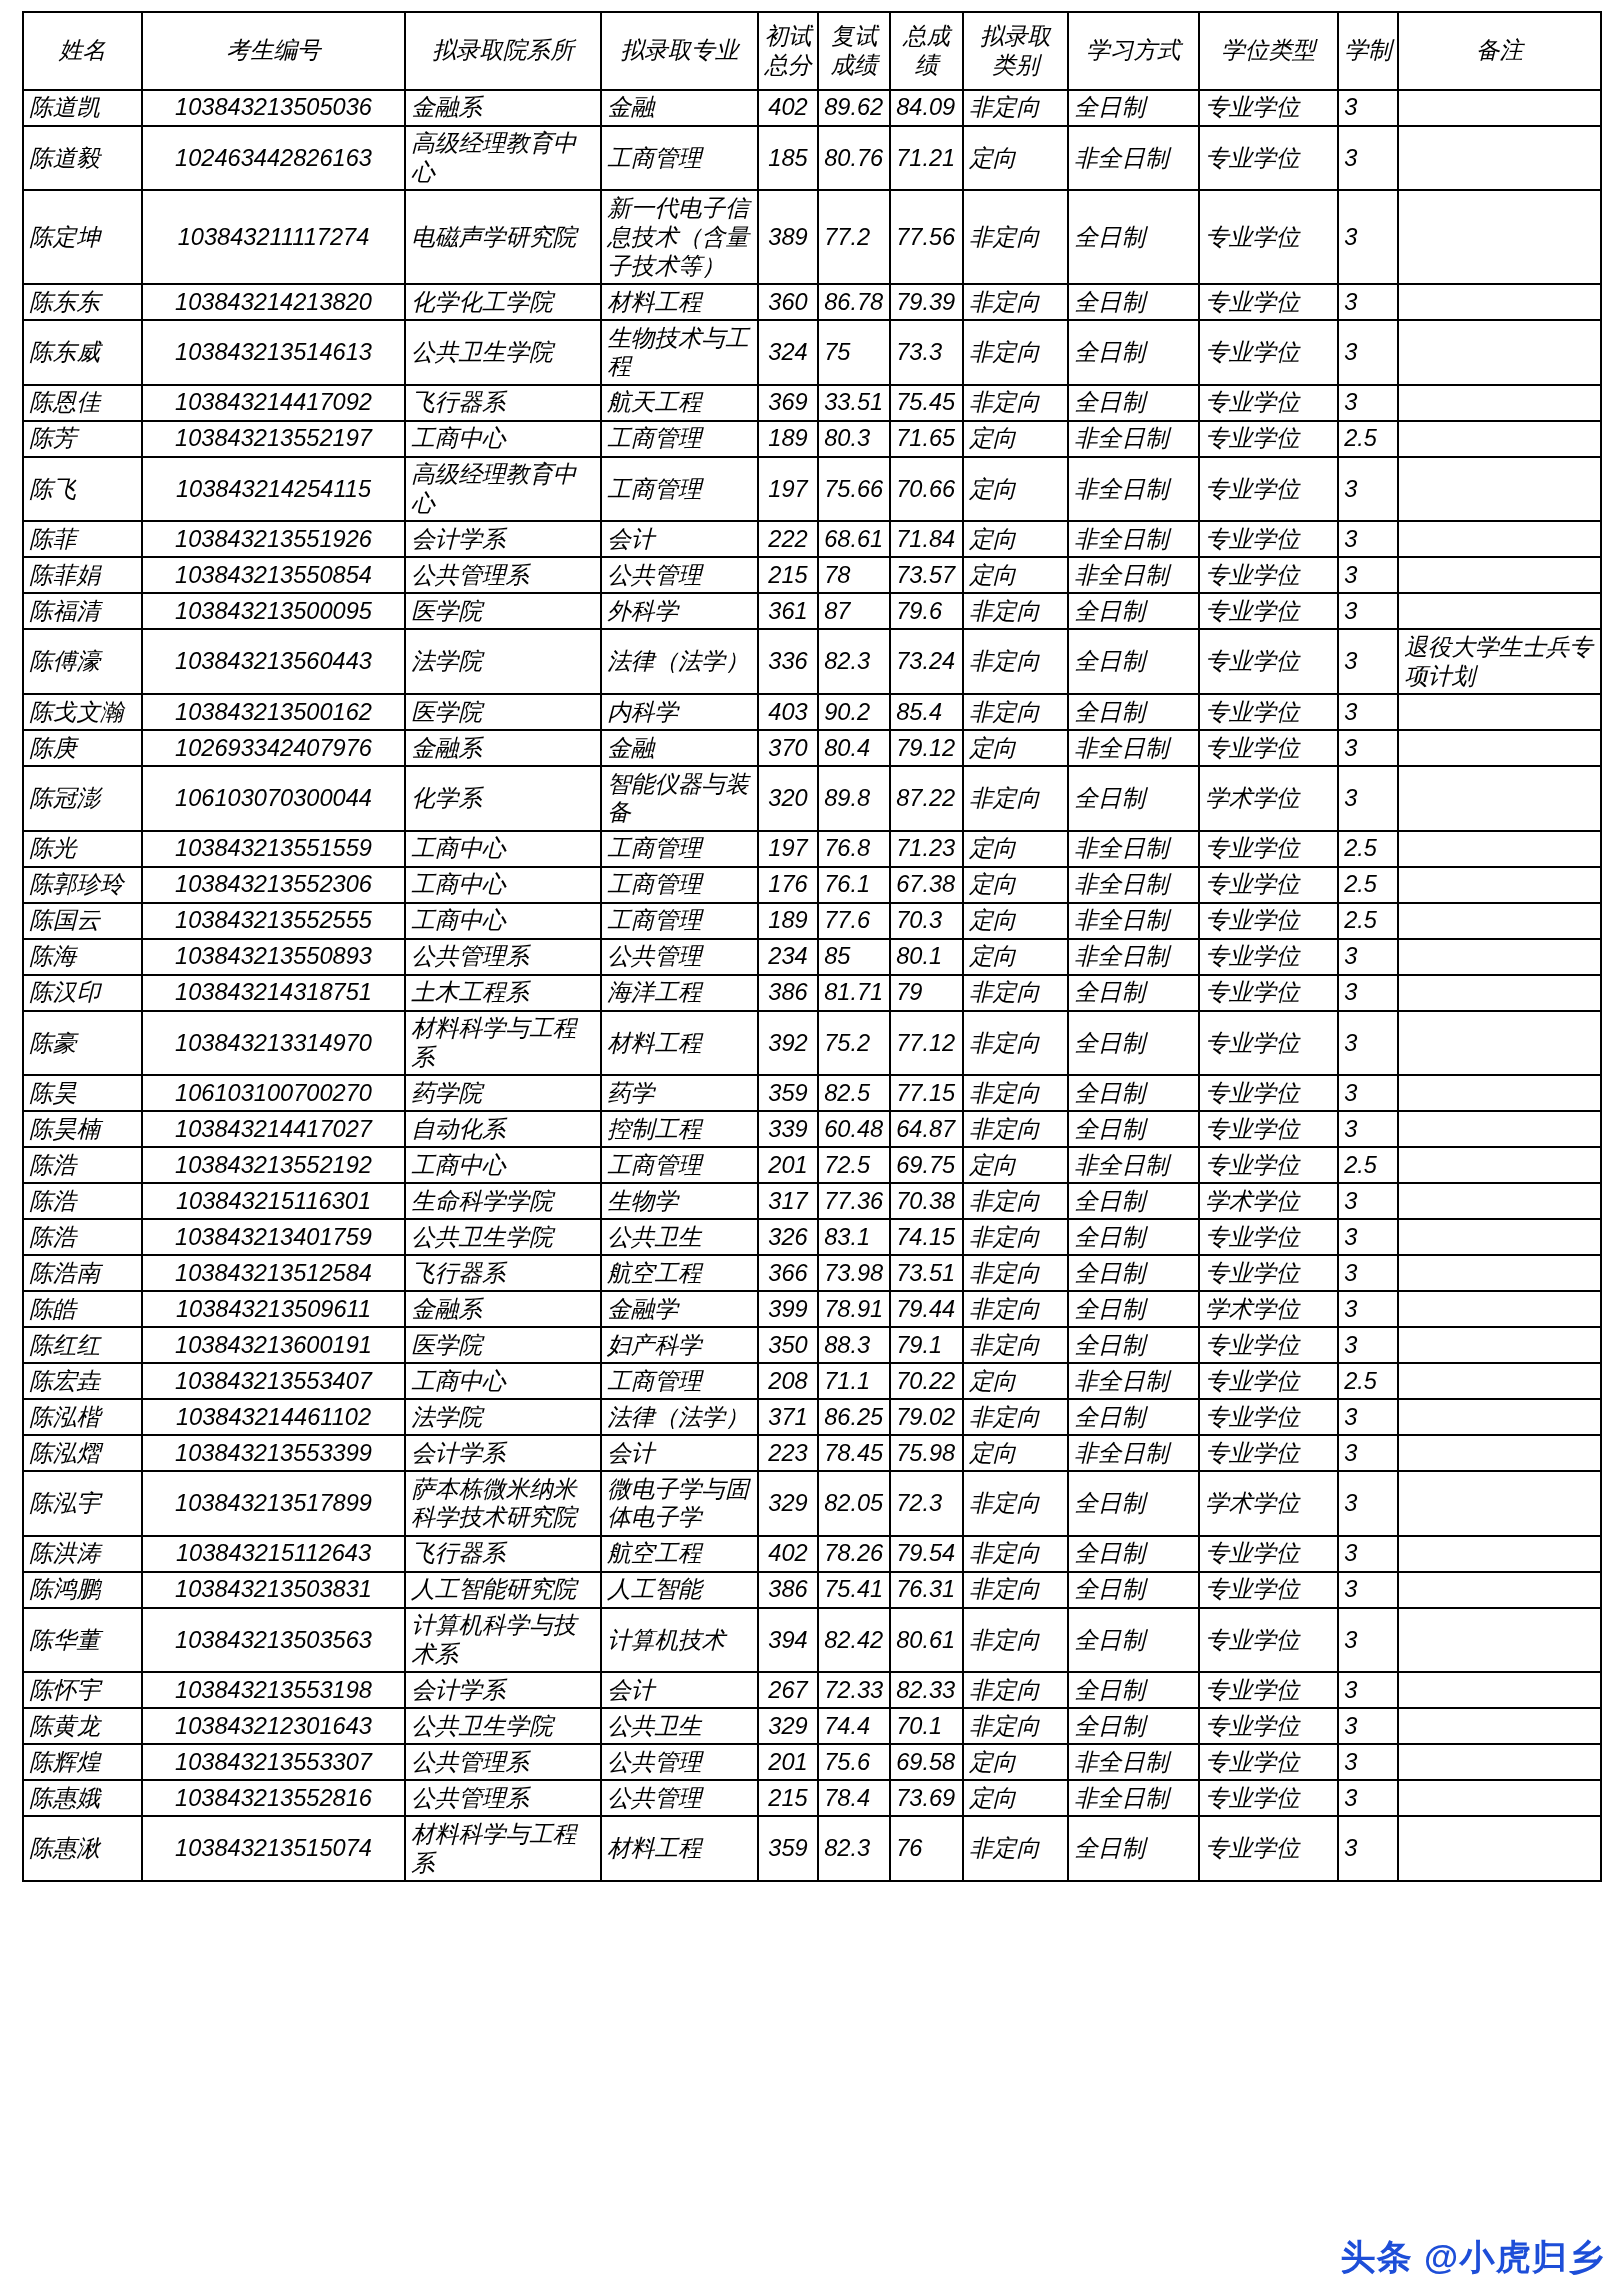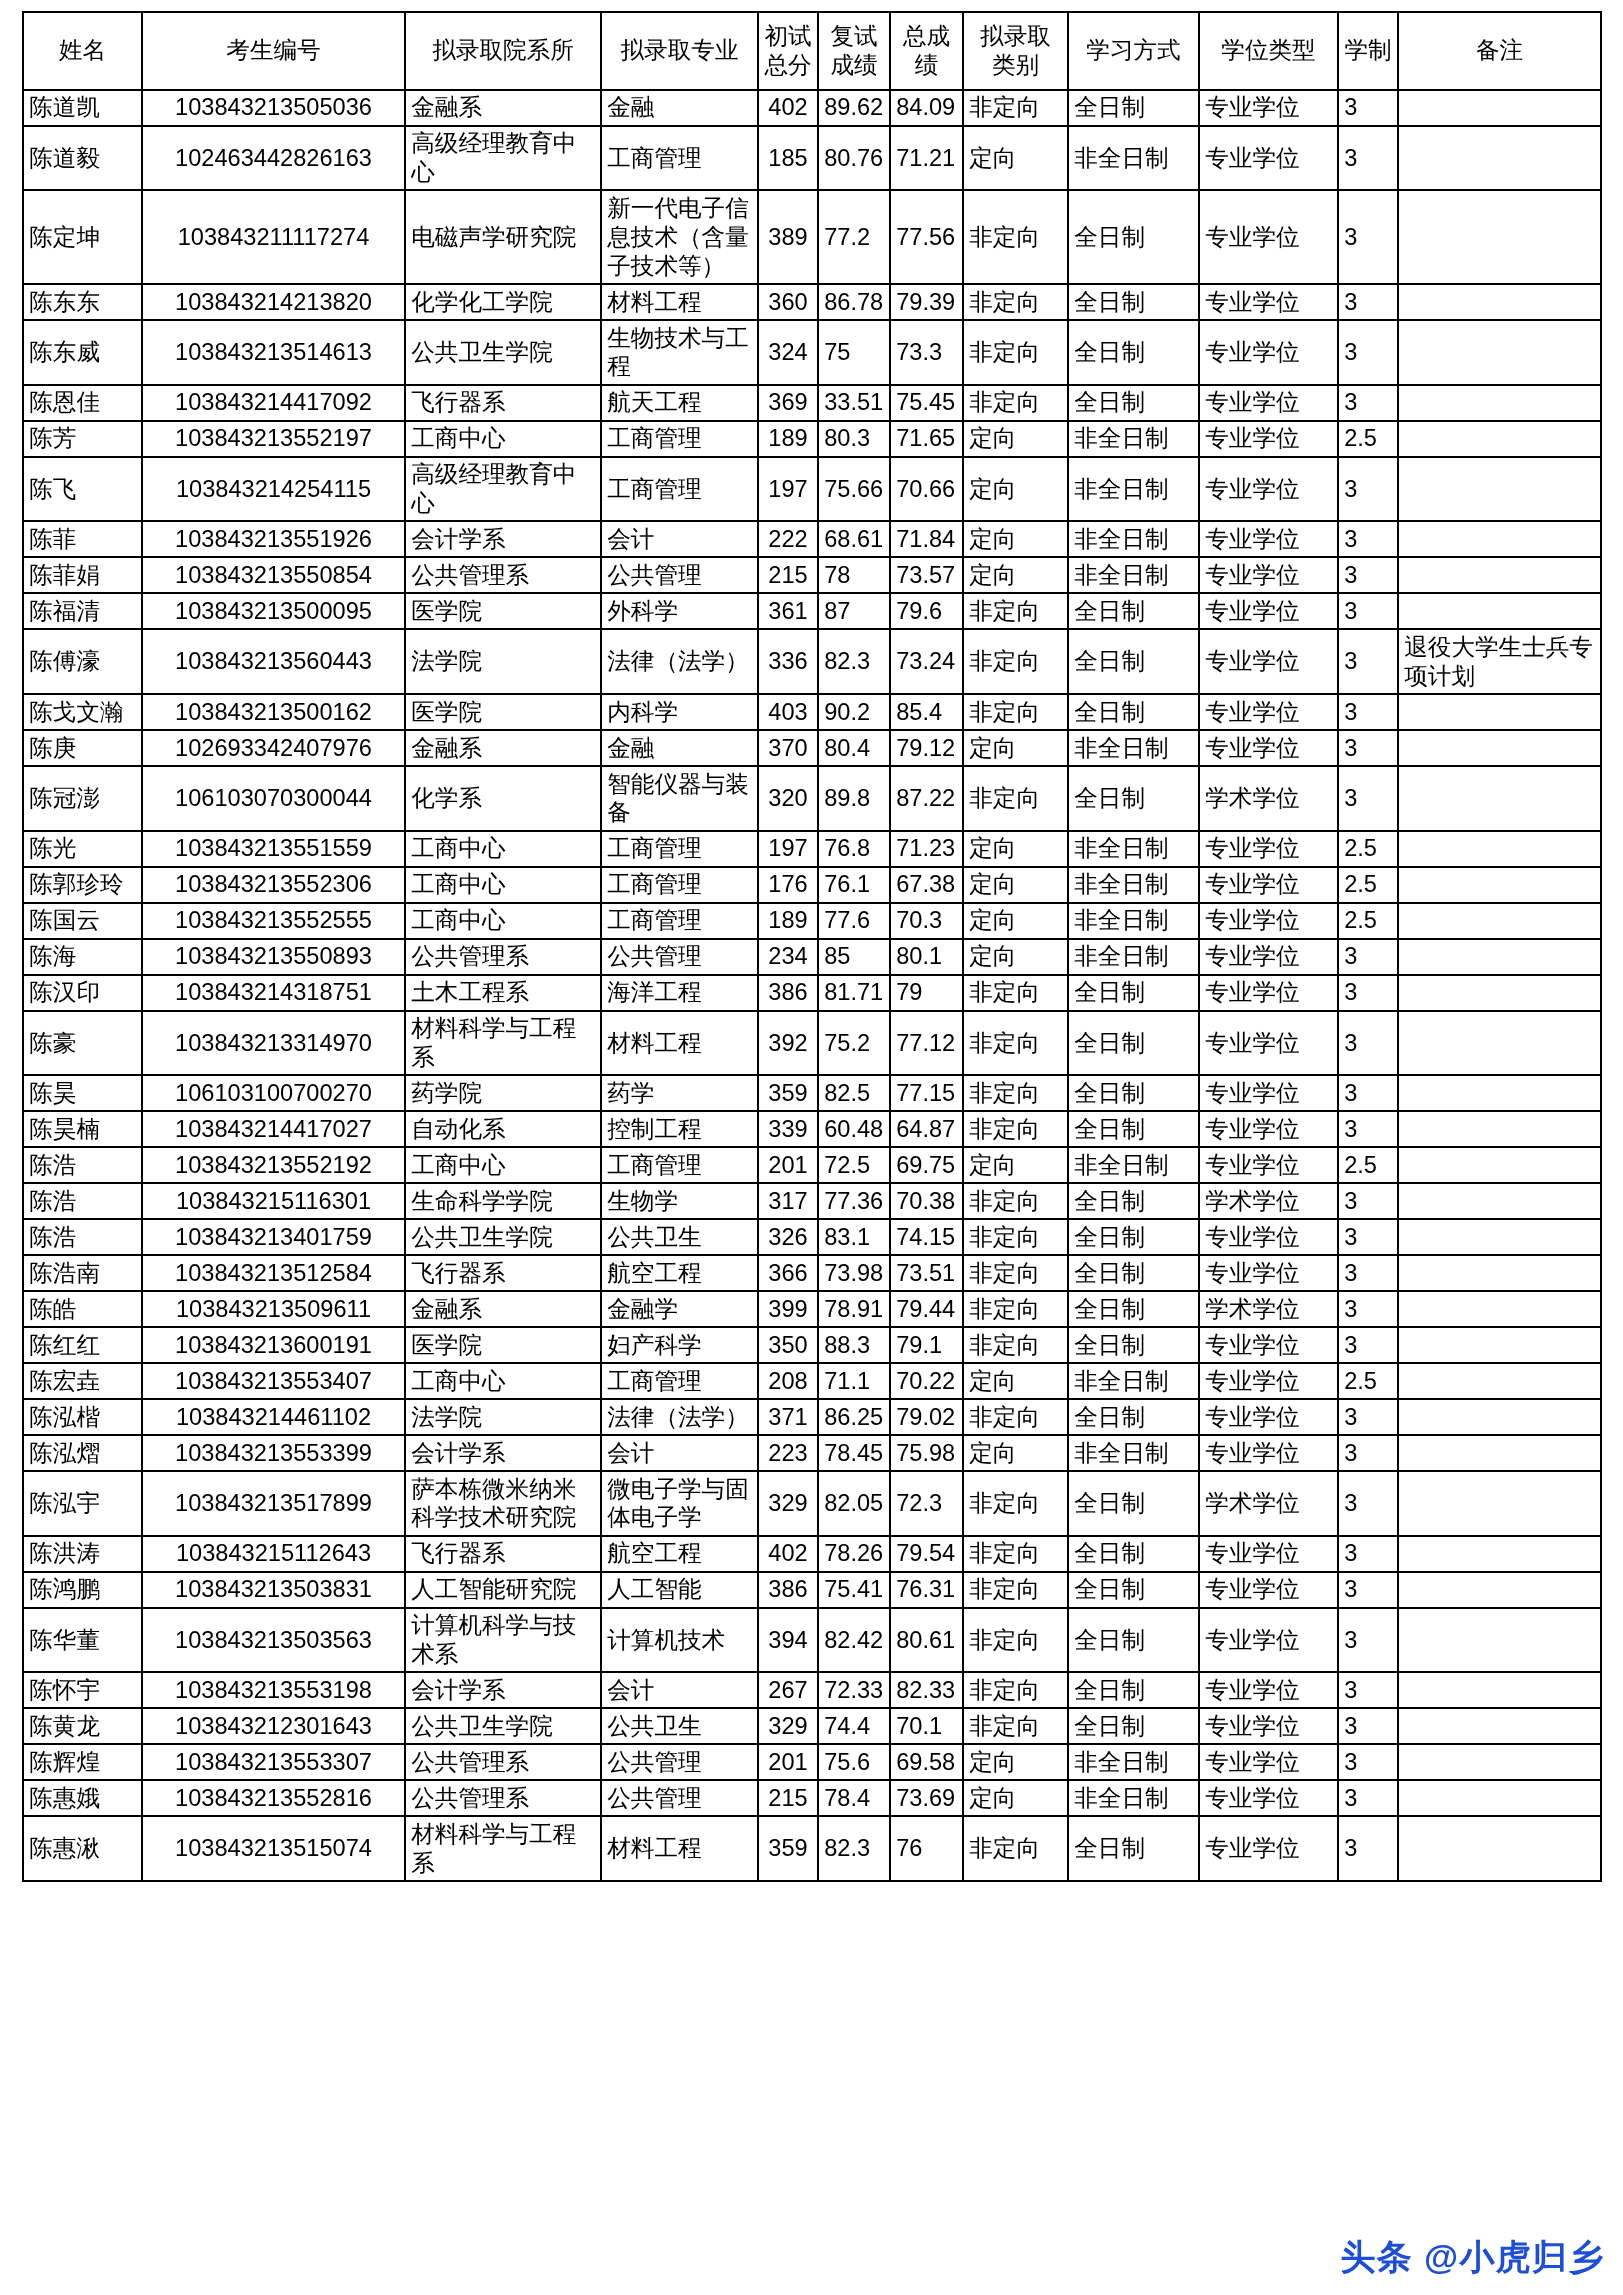--- a/index.html
+++ b/index.html
@@ -13,20 +13,21 @@
     height: 2295px;
     position: relative;
     font-family: "Liberation Sans", "DejaVu Sans", sans-serif;
     overflow: hidden;
   }
   #sheet {
     position: absolute;
     left: 22px;
     top: 10.5px;
     width: 1527px;
+    font-style: italic;
   }
   table.admit-table {
     border-collapse: collapse;
     table-layout: fixed;
     width: 1579px;
     background: #fff;
   }
   table.admit-table th,
   table.admit-table td {
     border: 2px solid #000000;

